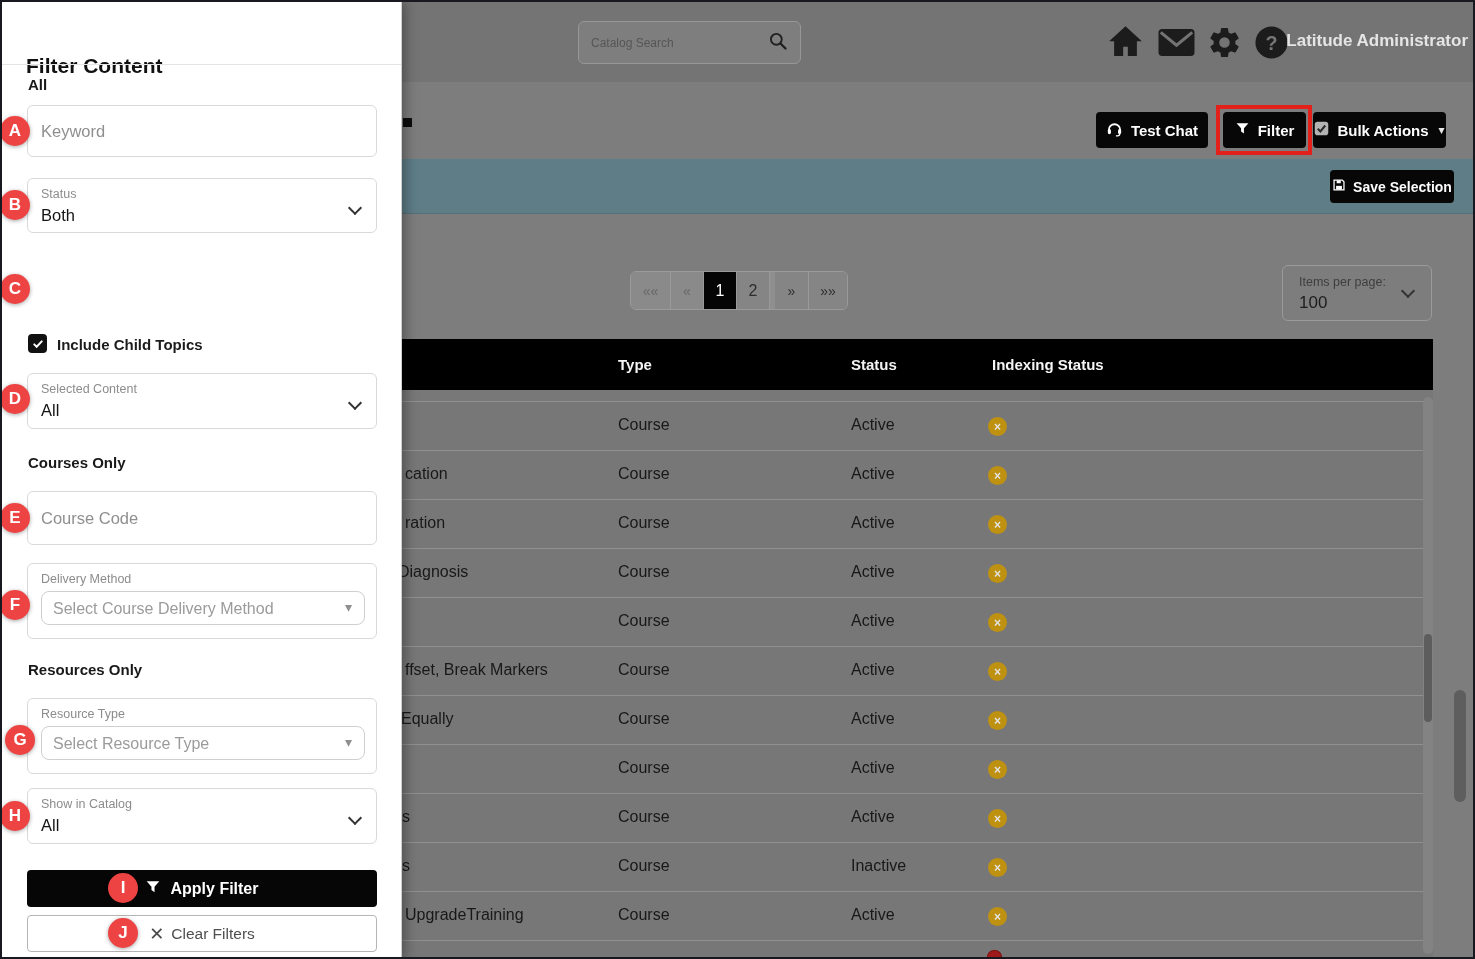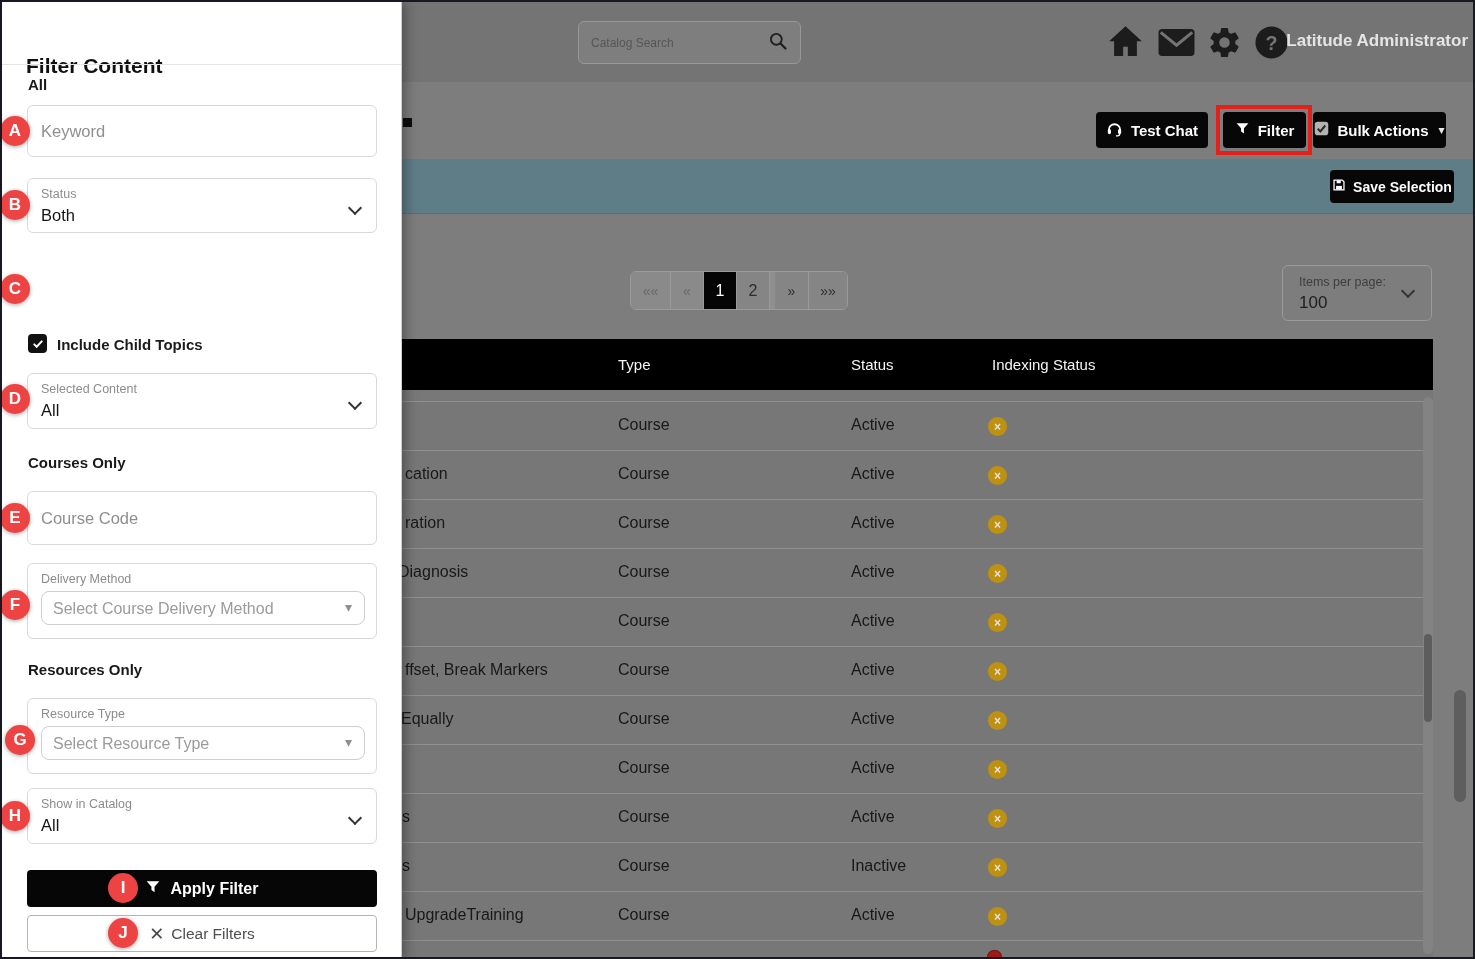--- a/index.html
+++ b/index.html
@@ -52,21 +52,21 @@
 
   .items-per-page { position:absolute; left:1280px; top:263px; width:150px; height:56px;
           border:1px solid #9a9a9a; border-radius:6px; cursor:pointer; }
   .ipp-label { position:absolute; left:16px; top:9px; font-size:12.5px; color:#3e3e3e; }
   .ipp-value { position:absolute; left:16px; top:27px; font-size:17px; color:#1d1d1d; }
   .chev { width:10px; height:10px; border-right:2.5px solid #333; border-bottom:2.5px solid #333;
           transform:rotate(45deg); display:inline-block; }
   .ipp-chev { position:absolute; right:18px; top:20px; }
 
   .thead { position:absolute; left:400px; top:337px; width:1031px; height:51px; background:#000;
-          color:#f4f4f4; font-size:15px; font-weight:400; }
+          color:#f4f4f4; font-size:15px; font-weight:700; }
   .thead span { position:absolute; top:17px; }
   .th-type { left:216px; } .th-status { left:449px; } .th-indexing { left:590px; }
 
   .table-rows { position:absolute; left:400px; top:388px; width:1031px; height:567px; overflow:hidden; }
   .sliver { height:12px; border-bottom:1px solid #909090; background:#787878; }
   .trow { position:relative; height:49px; border-bottom:1px solid #909090; background:#777777; cursor:pointer; }
   .trow .cell { position:absolute; top:14px; font-size:16px; color:#181818; white-space:nowrap; }
   .cell-name { left:3px; } .cell-type { left:216px; } .cell-status { left:449px; }
   .idx-icon { position:absolute; left:586px; top:15px; width:19px; height:19px; border-radius:50%;
           background:#bf9110; color:#e3e3e3; font-size:12px; font-weight:700;

